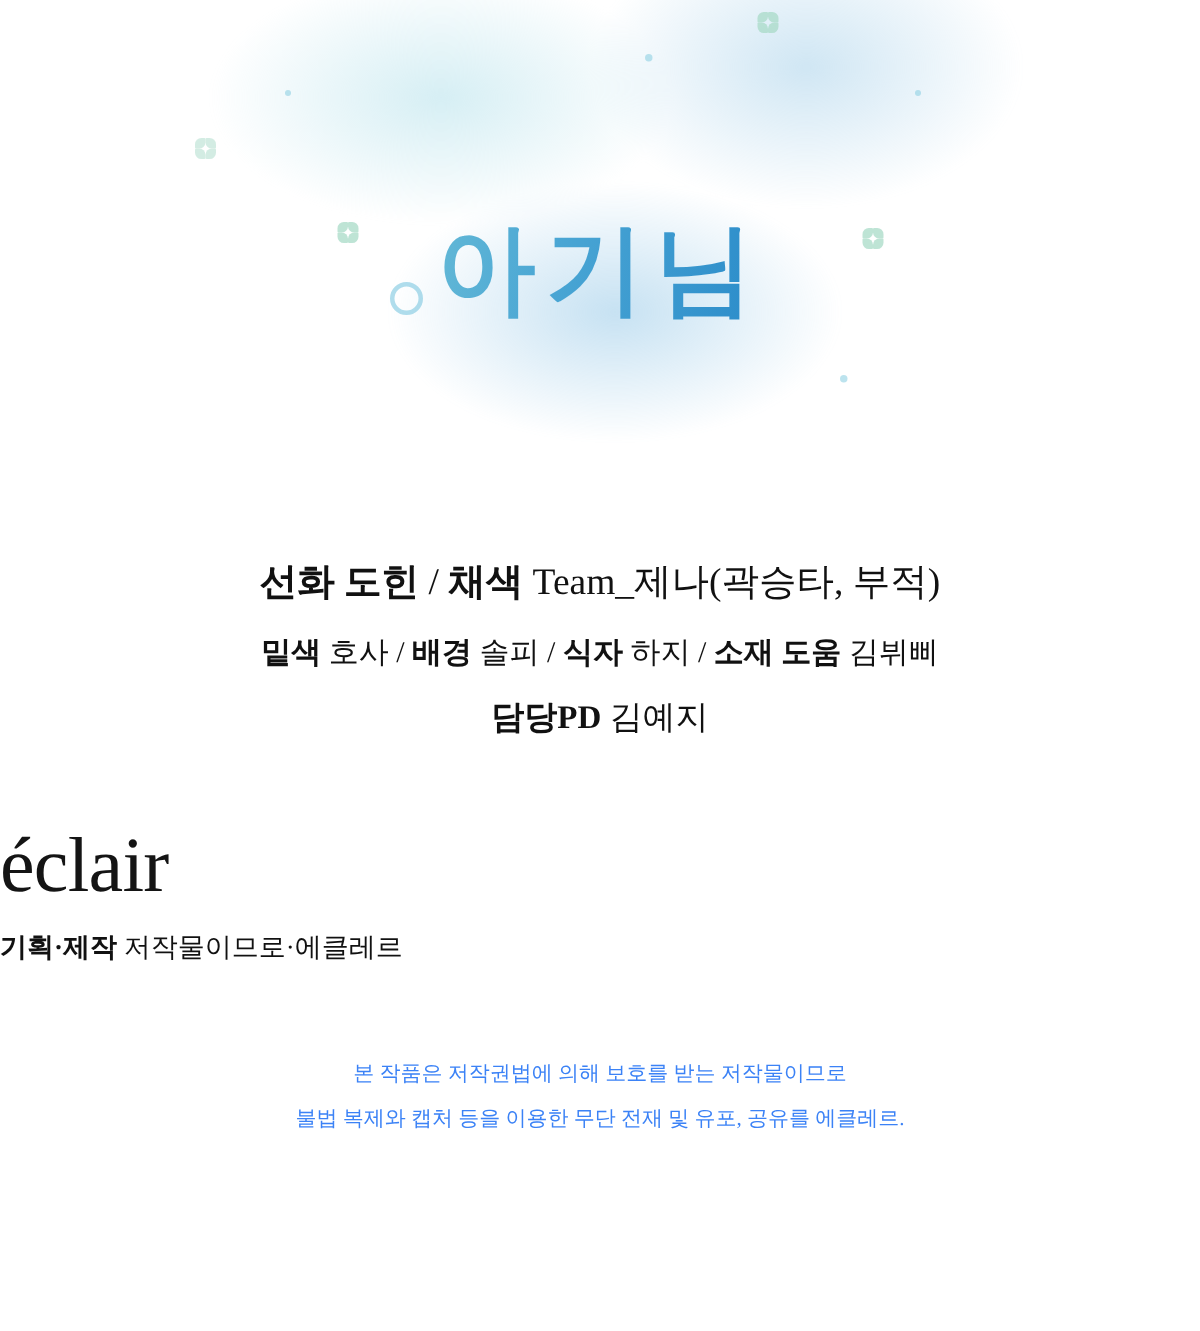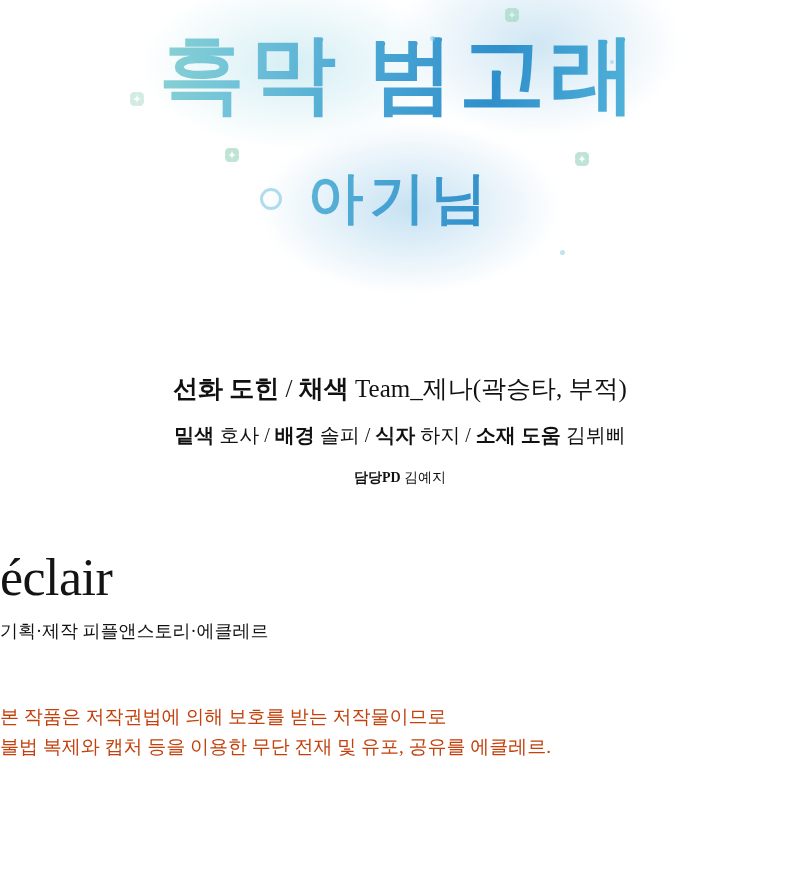--- a/index.html
+++ b/index.html
@@ -62,22 +62,22 @@
     -webkit-text-fill-color: transparent;
     text-shadow: none;
     white-space: nowrap;
   }
   .title-line-1 {
     top: 24px;
     font-size: 86px;
     line-height: 100px;
   }
   .title-line-2 {
-    top: 148px;
-    font-size: 56px;
+    top: 131px;
+    font-size: 66px;
     line-height: 100px;
     letter-spacing: 0.1em;
   }
   
   .clover {
     position: absolute;
     width: 14px;
     height: 14px;
     opacity: 0.75;
   }
@@ -123,21 +123,21 @@
     line-height: 34px;
     font-weight: 400;
   }
   .credit-lg .bold { font-weight: 700; }
   .credit-md {
     font-size: 20px;
     line-height: 30px;
   }
   .credit-md .bold { font-weight: 700; }
   .credit-sm {
-    font-size: 14px;
+    font-size: 22px;
     line-height: 28px;
     margin-bottom: 15px;
   }
   .credit-sm .bold { font-weight: 700; }
 
   
   .brand-block {
     margin-top: 58px;
     text-align: left;
   }
@@ -148,40 +148,40 @@
     letter-spacing: -0.01em;
     color: #141414;
     font-weight: 400;
   }
   .brand-sub {
     margin-top: 12px;
     font-size: 18px;
     line-height: 26px;
     color: #111111;
   }
-  .brand-sub .bold { font-weight: 400; }
+  .brand-sub .bold { font-weight: 700; }
 
   
   .notice {
     margin-top: 58px;
-    font-size: 19px;
+    text-align: center;
+    font-size: 14px;
     line-height: 30px;
-    color: #c2410c;
+    color: #3b82f6;
   }
   .notice div { white-space: nowrap; }
 </style>
 </head>
 <body>
 
 <div class="page">
 
   <div class="title-art">
     <div class="wash"></div>
 
-    <div class="title-line title-line-1">흑막 범고래</div>
 
     <div class="title-line title-line-2">아기님</div>
 
     <div class="clover c1">
         <span></span>
         <span></span>
         <span></span>
         <span></span>
       </div>
     <div class="clover c2">
@@ -223,21 +223,21 @@
 
     <div class="credit-line credit-sm">
       <span class="bold">담당PD</span><span> 김예지</span>
     </div>
 
   </div>
 
   <div class="brand-block">
     <div class="brand-name">éclair</div>
     <div class="brand-sub">
-      <span class="bold">기획·제작</span><span> 피플앤스토리·에클레르</span>
+      <span class="bold">기획·제작</span><span> 저작물이므로·에클레르</span>
     </div>
   </div>
 
   <div class="notice">
     <div>본 작품은 저작권법에 의해 보호를 받는 저작물이므로</div>
     <div>불법 복제와 캡처 등을 이용한 무단 전재 및 유포, 공유를 에클레르.</div>
   </div>
 
 </div>
 

